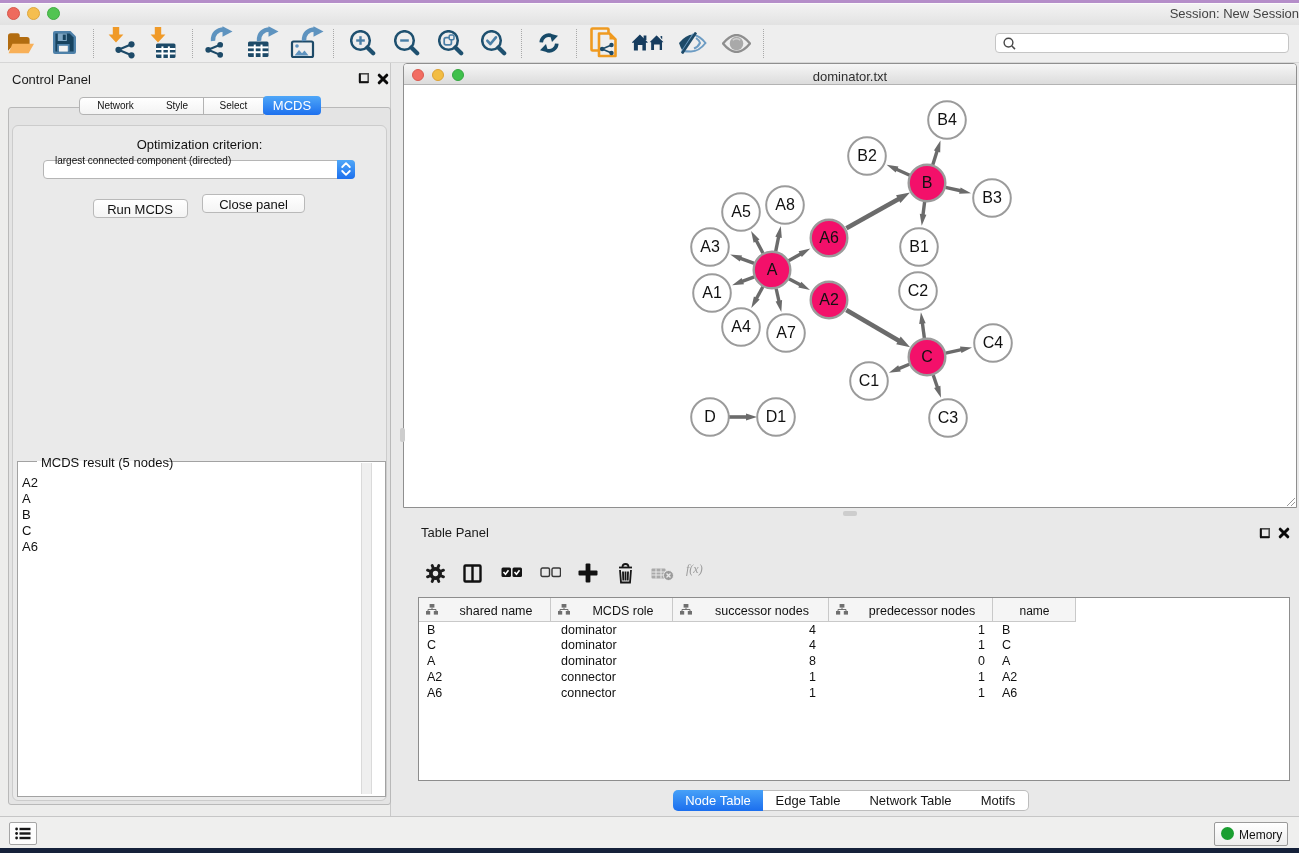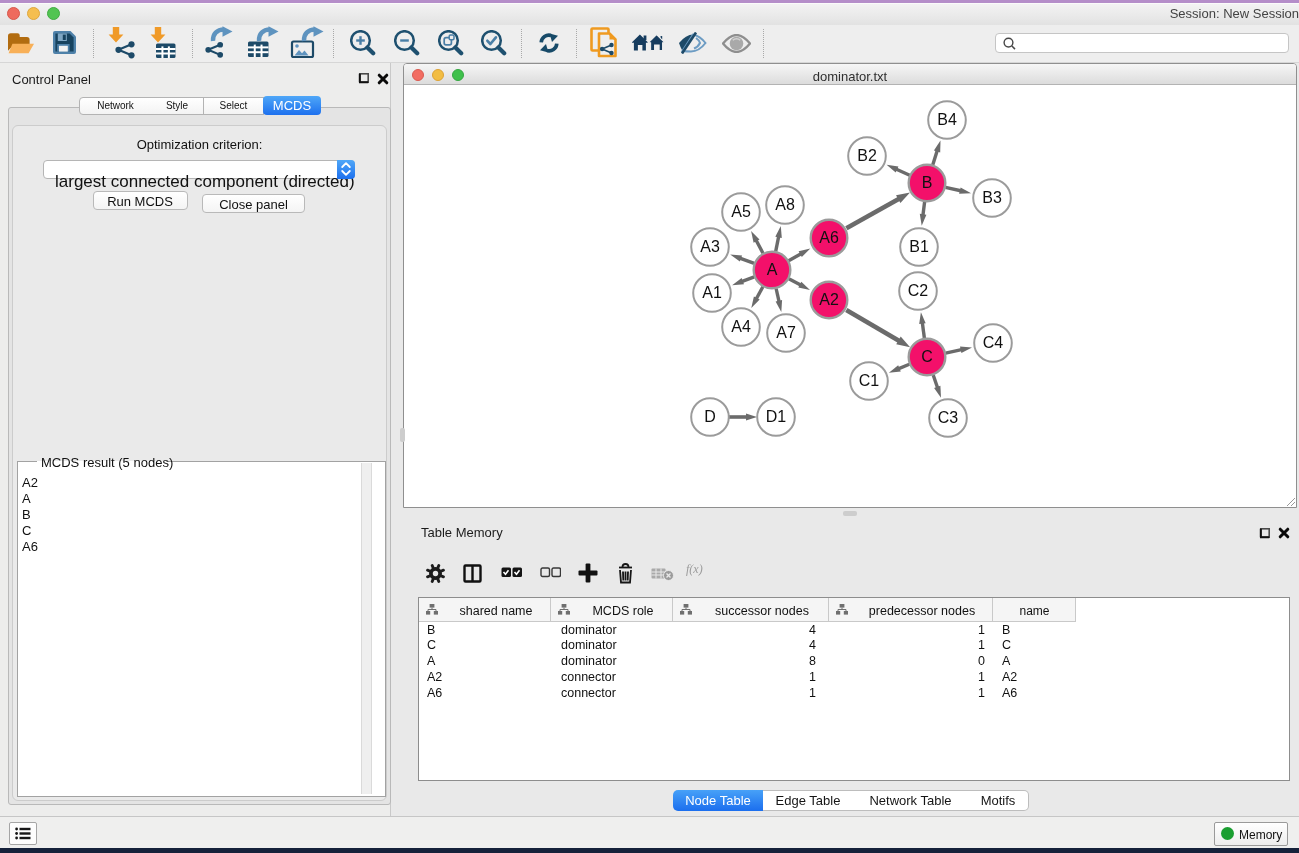--- a/index.html
+++ b/index.html
@@ -187,27 +187,27 @@
   <div class="abs" style="left:8px;top:107px;width:383px;height:698px;background:#e4e4e4;border:1px solid #b9b9b9;border-radius:3px;box-sizing:border-box"></div>
   <div class="abs" style="left:12px;top:125px;width:375px;height:676px;background:#eaeaea;border:1px solid #cccccc;border-radius:6px;box-sizing:border-box"></div>
 
   <div class="tab" style="left:79px;width:71px;border-left:1px solid #b3b3b3;border-radius:4px 0 0 4px;">Network</div>
   <div class="tab" style="left:151px;width:52px;">Style</div>
   <div class="tab" style="left:204px;width:59px;">Select</div>
   <div class="abs" style="left:263px;top:96px;width:58px;height:19px;background:linear-gradient(#4fa7f8,#1d70ee);border-radius:4px;font-size:13px;color:#fff;text-align:center;line-height:19px;">MCDS</div>
 
   <div class="txt" style="left:0;top:137px;width:399px;text-align:center;font-size:13px;color:#111">Optimization criterion:</div>
   <div class="abs" style="left:43px;top:159.5px;width:312px;height:19px;background:#ffffff;border:1px solid #b5b5b5;border-radius:4px;box-sizing:border-box"></div>
-  <div class="txt" style="left:55px;top:172px;font-size:17px;color:#111">largest connected component (directed)</div>
+  <div class="txt" style="left:55px;top:155px;font-size:10px;color:#111">largest connected component (directed)</div>
   <div class="abs" style="left:336.5px;top:159.5px;width:18.5px;height:19px;background:linear-gradient(#4fa7f8,#1d70ee);border-radius:0 4px 4px 0;"></div>
   <svg class="abs" style="left:339px;top:161px" width="14" height="16" viewBox="0 0 14 16">
       <path d="M3.2 6 L7 2.2 L10.8 6" fill="none" stroke="#fff" stroke-width="1.8" stroke-linecap="round" stroke-linejoin="round"></path>
       <path d="M3.2 10 L7 13.8 L10.8 10" fill="none" stroke="#fff" stroke-width="1.8" stroke-linecap="round" stroke-linejoin="round"></path>
     </svg>
-  <div class="btn" style="left:92.5px;top:191px;width:95px;height:19px;line-height:19px;box-sizing:border-box">Run MCDS</div>
+  <div class="btn" style="left:92.5px;top:199px;width:95px;height:19px;line-height:19px;box-sizing:border-box">Run MCDS</div>
   <div class="btn" style="left:202px;top:193.5px;width:103px;height:19px;line-height:19px;box-sizing:border-box">Close panel</div>
 
   <div class="abs" style="left:17px;top:461px;width:369px;height:336px;background:#ffffff;border:1px solid #a2a2a2;border-top:none;box-sizing:border-box"></div>
   <div class="abs" style="left:17px;top:461px;width:20px;height:1px;background:#a2a2a2"></div>
   <div class="abs" style="left:166px;top:461px;width:220px;height:1px;background:#a2a2a2"></div>
   <div class="txt" style="left:41px;top:455px;font-size:13px;color:#111">MCDS result (5 nodes)</div>
   <div class="abs" style="left:361px;top:463px;width:11px;height:331px;background:#efefef;border-left:1px solid #dadada;border-right:1px solid #dadada;box-sizing:border-box"></div>
   <div class="txt" style="left:22px;top:475px;font-size:13px;color:#111;line-height:16px">A2<br>A<br>B<br>C<br>A6</div>
 
   <div class="abs" style="left:403px;top:63px;width:894px;height:445px;background:#ffffff;border:1px solid #8f8f8f;border-radius:4px 4px 0 0;box-sizing:border-box"></div>
@@ -300,21 +300,21 @@
 <text x="776" y="422" font-size="16" fill="#111" text-anchor="middle">D1</text>
 </svg>
 </div>
   <svg class="abs" style="left:1284px;top:495px" width="12" height="12" viewBox="0 0 12 12">
       <path d="M11 3 L3 11 M11 7 L7 11" stroke="#9a9a9a" stroke-width="1"></path>
     </svg>
   <div class="abs" style="left:400px;top:428px;width:5px;height:14px;background:#cdcdcd;border-radius:2px"></div>
   <div class="abs" style="left:843px;top:511px;width:14px;height:5px;background:#cdcdcd;border-radius:2px"></div>
 
   <div class="abs" style="left:405px;top:521px;width:887px;height:272px;background:#e9e9e9;border-radius:0 0 6px 6px;"></div>
-  <div class="txt" style="left:421px;top:525px;font-size:13px;color:#1b1b1b">Table Memory</div>
+  <div class="txt" style="left:421px;top:525px;font-size:13px;color:#1b1b1b">Table Panel</div>
   <svg class="abs" style="left:1259px;top:526.5px" width="12" height="12" viewBox="0 0 12 12">
       <rect x="1.8" y="1.8" width="8.4" height="8.4" fill="none" stroke="#4a4a4a" stroke-width="1.6"></rect>
       <path d="M1.8 10.2 V1.8 M1 10.2 H10.2" fill="none" stroke="#111" stroke-width="2"></path>
     </svg>
   <svg class="abs" style="left:1277.5px;top:527px" width="12" height="12" viewBox="0 0 12 12">
       <path d="M2.2 2.2 L9.8 9.8 M9.8 2.2 L2.2 9.8" stroke="#0a0a0a" stroke-width="3" stroke-linecap="round"></path>
     </svg>
   <div id="table-toolbar">
 <svg style="position:absolute;left:426px;top:564px" width="19" height="19" viewBox="0 0 19 19">
         <circle cx="9.5" cy="9.5" r="6.5" fill="#1c1c1c"></circle>

